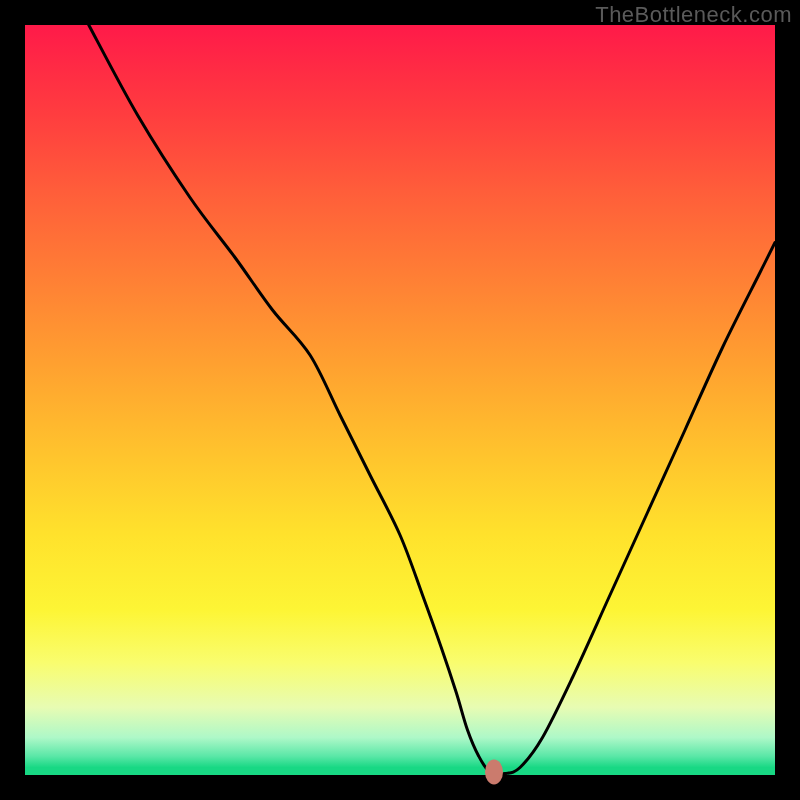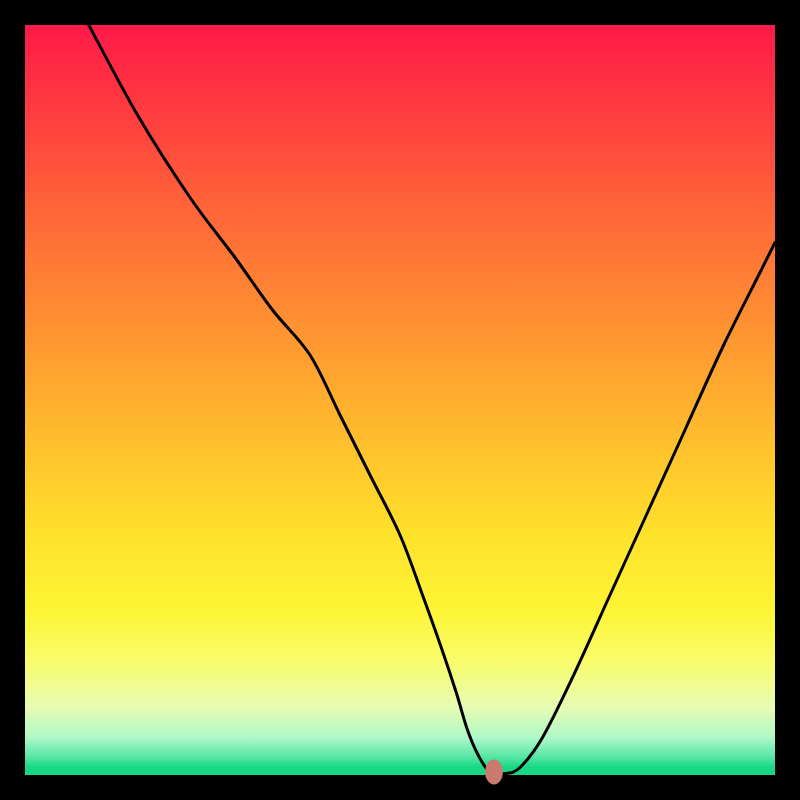--- a/index.html
+++ b/index.html
@@ -65,20 +65,21 @@
     border-radius: 50% / 50%;
     background: #cb7b6d;
     transform: translate(-50%, -50%);
   }
 </style>
 </head>
 <body>
 
 <div class="root">
 
+  <div class="watermark">TheBottleneck.com</div>
 
   <div class="plot-area">
 
     <svg class="curve" viewBox="0 0 750 750" preserveAspectRatio="none">
       <path id="curve-path" d="M 63.75 0.00 C 71.88 15.00, 95.63 61.25, 112.50 90.00 C 129.38 118.75, 148.75 148.75, 165.00 172.50 C 181.25 196.25, 196.25 213.75, 210.00 232.50 C 223.75 251.25, 235.00 268.75, 247.50 285.00 C 260.00 301.25, 273.75 312.50, 285.00 330.00 C 296.25 347.50, 305.00 370.00, 315.00 390.00 C 325.00 410.00, 335.00 430.00, 345.00 450.00 C 355.00 470.00, 366.25 490.00, 375.00 510.00 C 383.75 530.00, 390.63 551.25, 397.50 570.00 C 404.38 588.75, 410.63 606.25, 416.25 622.50 C 421.88 638.75, 426.87 653.75, 431.25 667.50 C 435.62 681.25, 438.75 694.38, 442.50 705.00 C 446.25 715.63, 450.00 724.25, 453.75 731.25 C 457.50 738.25, 460.63 744.13, 465.00 747.00 C 469.38 749.88, 475.00 749.25, 480.00 748.50 C 485.00 747.75, 488.75 748.50, 495.00 742.50 C 501.25 736.50, 508.75 727.50, 517.50 712.50 C 526.25 697.50, 536.25 676.25, 547.50 652.50 C 558.75 628.75, 572.50 597.50, 585.00 570.00 C 597.50 542.50, 610.00 515.00, 622.50 487.50 C 635.00 460.00, 647.50 432.50, 660.00 405.00 C 672.50 377.50, 685.00 348.75, 697.50 322.50 C 710.00 296.25, 726.25 265.00, 735.00 247.50 C 743.75 230.00, 747.50 222.50, 750.00 217.50" fill="none" stroke="#000" stroke-width="3" stroke-linecap="round" stroke-linejoin="round"></path>
     </svg>
 
     <div class="marker" id="marker" style="left: 468.75px; top: 747px; background: rgb(203, 123, 109);"></div>
 
   </div>

